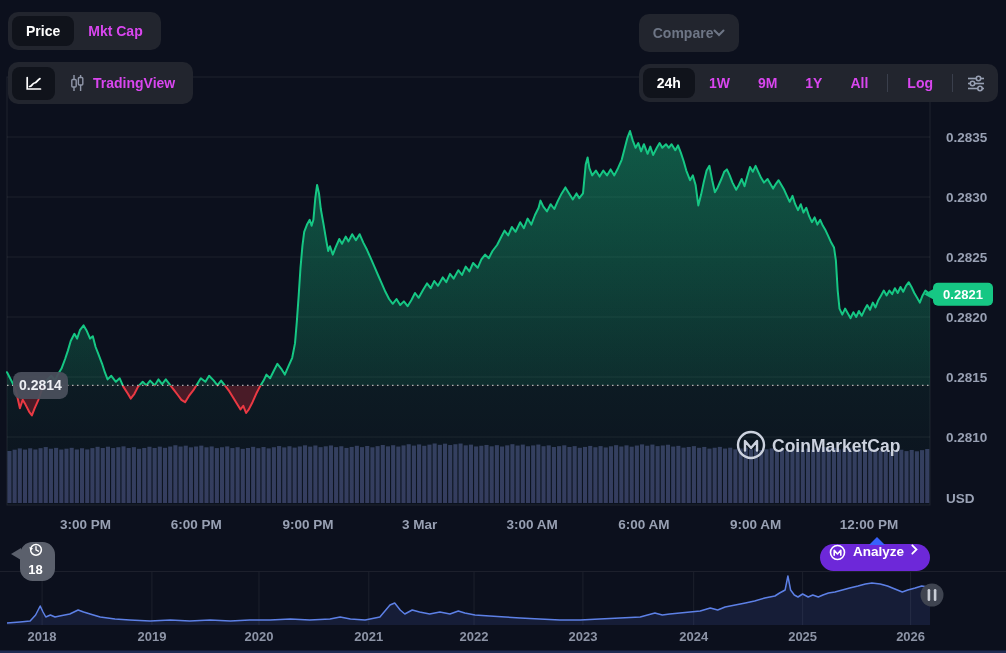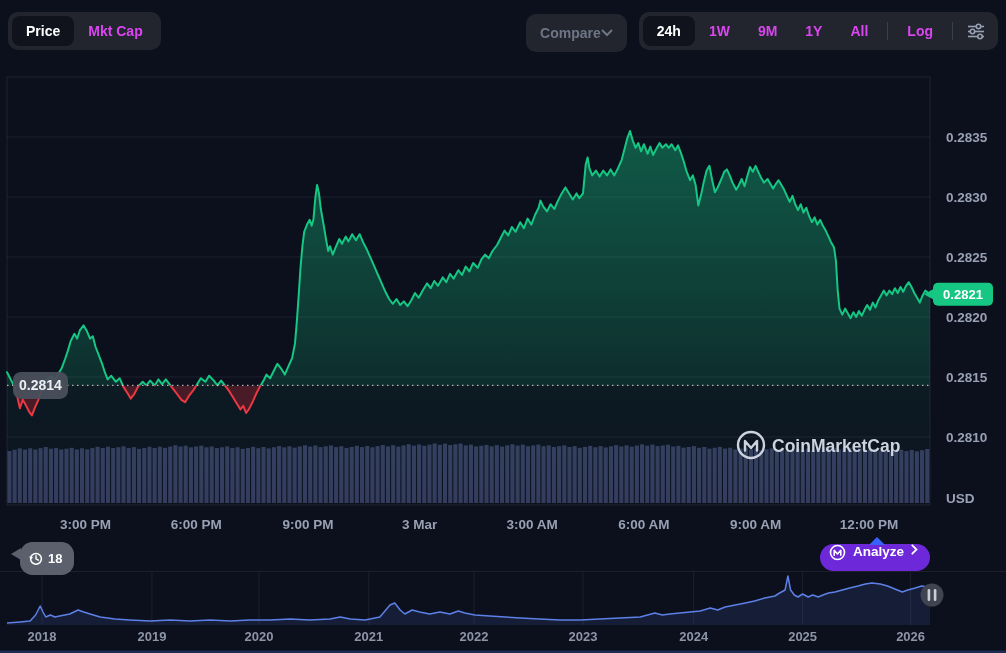--- a/index.html
+++ b/index.html
@@ -1,28 +1,28 @@
 <!DOCTYPE html>
 <html><head>
 <meta charset="utf-8">
 <style>
   html,body{margin:0;padding:0;background:#0c101d;width:1006px;height:653px;overflow:hidden;position:relative;font-family:"Liberation Sans",sans-serif;}
   .stage{position:absolute;inset:0;width:1006px;height:653px;background:#0c101d;}
   
   .toolbar{position:absolute;top:12px;left:8px;right:8px;display:flex;justify-content:space-between;align-items:flex-start;z-index:6;}
-  .tb-left,.tb-right{display:flex;gap:12px;align-items:flex-start;}
+  .tb-left,.tb-right{display:flex;gap:12px;align-items:flex-start;flex-direction:column;}
   .seg{background:#22252e;border-radius:10px;padding:4px;display:flex;align-items:center;}
   .seg-btn{background:transparent;border:0;color:#d946ef;font:700 14px "Liberation Sans",sans-serif;padding:8px 14px;border-radius:8px;cursor:pointer;display:flex;align-items:center;gap:8px;line-height:1;}
   .seg-btn.active{background:#10131b;color:#ffffff;}
   .icon-btn{padding:8px 12px;}
   .compare{background:#22252e;border:0;border-radius:10px;color:#6e7686;font:600 14px "Liberation Sans",sans-serif;padding:0 14px;height:38px;display:flex;align-items:center;cursor:pointer;margin-top:2px;}
   .divider{width:1px;height:18px;background:#3a3f4c;margin:0 5px;}
   .slider-btn{background:transparent;border:0;padding:6px 8px;cursor:pointer;display:flex;align-items:center;}
   
-  .history-pill{position:absolute;left:20px;top:542px;height:33px;background:#5b606c;border-radius:12.5px;display:flex;align-items:center;gap:5px;padding:0 12px 0 8px;color:#fff;font:700 13px "Liberation Sans",sans-serif;z-index:6;cursor:pointer;}
+  .history-pill{position:absolute;left:20px;top:542px;height:39px;background:#5b606c;border-radius:12.5px;display:flex;align-items:center;gap:5px;padding:0 12px 0 8px;color:#fff;font:700 13px "Liberation Sans",sans-serif;z-index:6;cursor:pointer;flex-direction:column;}
   .history-pill:before{content:"";position:absolute;left:-9px;top:6px;border-top:6.5px solid transparent;border-bottom:6.5px solid transparent;border-right:10px solid #5b606c;}
   .analyze-btn{position:absolute;left:820px;top:544px;height:27px;background:#6d28d9;border:0;border-radius:14px;display:flex;align-items:flex-start;gap:7px;padding:0 12px 0 9px;color:#fff;font:700 13.5px "Liberation Sans",sans-serif;z-index:6;cursor:pointer;}
   .analyze-btn:before{content:"";position:absolute;left:49px;top:-7px;border-left:8px solid transparent;border-right:8px solid transparent;border-bottom:8px solid #3861fb;}
   
   text{font-family:"Liberation Sans",sans-serif;}
   .ylab{fill:#98a0b3;font-size:13.5px;font-weight:600;}
   .usdlab{fill:#9aa2b5;font-size:13.5px;font-weight:700;}
   .xlab{fill:#98a0b3;font-size:13.5px;font-weight:600;text-anchor:middle;}
   .yrlab{fill:#8d94a6;font-size:13px;font-weight:600;text-anchor:middle;}
   .grid{stroke:rgba(255,255,255,0.07);stroke-width:1;}
@@ -35,20 +35,37 @@
 </head>
 <body>
 
 <div class="stage">
 
   <div class="toolbar">
     <div class="tb-left">
       <div class="seg">
         <button class="seg-btn active">Price</button>
         <button class="seg-btn">Mkt Cap</button>
+      </div>
+      <div class="seg">
+        <button class="seg-btn active icon-btn">
+          <svg width="19" height="17" viewBox="0 0 19 17">
+            <path d="M3.2 2.5 V14 H16.5" fill="none" stroke="#ffffff" stroke-width="1.7" stroke-linecap="round"></path>
+            <path d="M5.5 11.5 C8 11.5 8.5 8.2 10.5 8 C13 7.7 13.5 4.6 16 3.6" fill="none" stroke="#ffffff" stroke-width="1.7" stroke-linecap="round"></path>
+          </svg>
+        </button>
+        <button class="seg-btn">
+          <svg width="16" height="18" viewBox="0 0 16 18">
+            <line x1="5" y1="1" x2="5" y2="17" stroke="#8f96a8" stroke-width="1.4"></line>
+            <rect x="2.8" y="5.5" width="4.4" height="7.5" rx="1" fill="#22252e" stroke="#8f96a8" stroke-width="1.4"></rect>
+            <line x1="11.6" y1="1" x2="11.6" y2="17" stroke="#8f96a8" stroke-width="1.4"></line>
+            <rect x="9.4" y="3.5" width="4.4" height="7.5" rx="1" fill="#22252e" stroke="#8f96a8" stroke-width="1.4"></rect>
+          </svg>
+          <span>TradingView</span>
+        </button>
       </div>
     </div>
 
     <div class="tb-right">
       <button class="compare">
         <span>Compare</span>
         <svg width="12" height="8" viewBox="0 0 12 8">
           <polyline points="1.5,1.5 6,6 10.5,1.5" fill="none" stroke="#6e7686" stroke-width="2" stroke-linecap="round"></polyline>
         </svg>
       </button>

